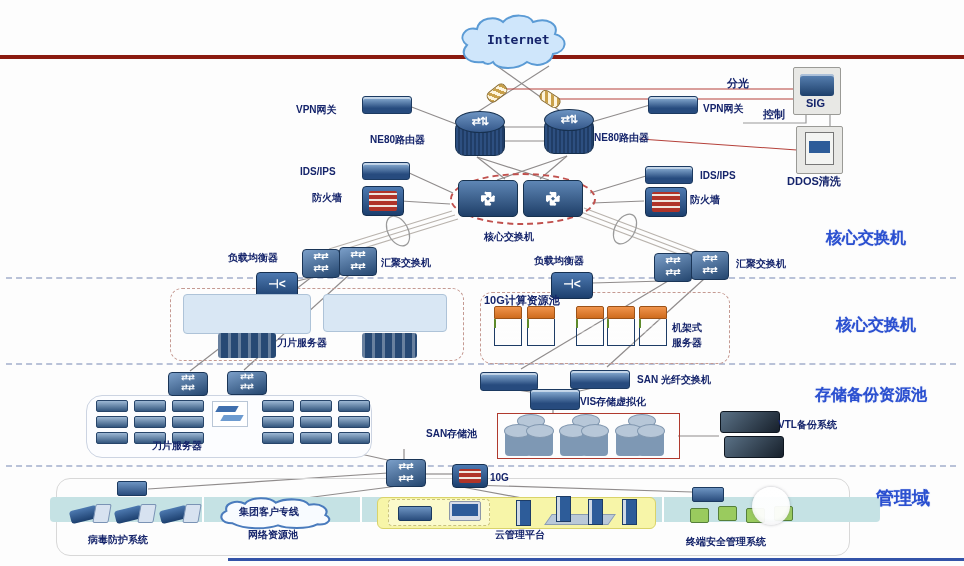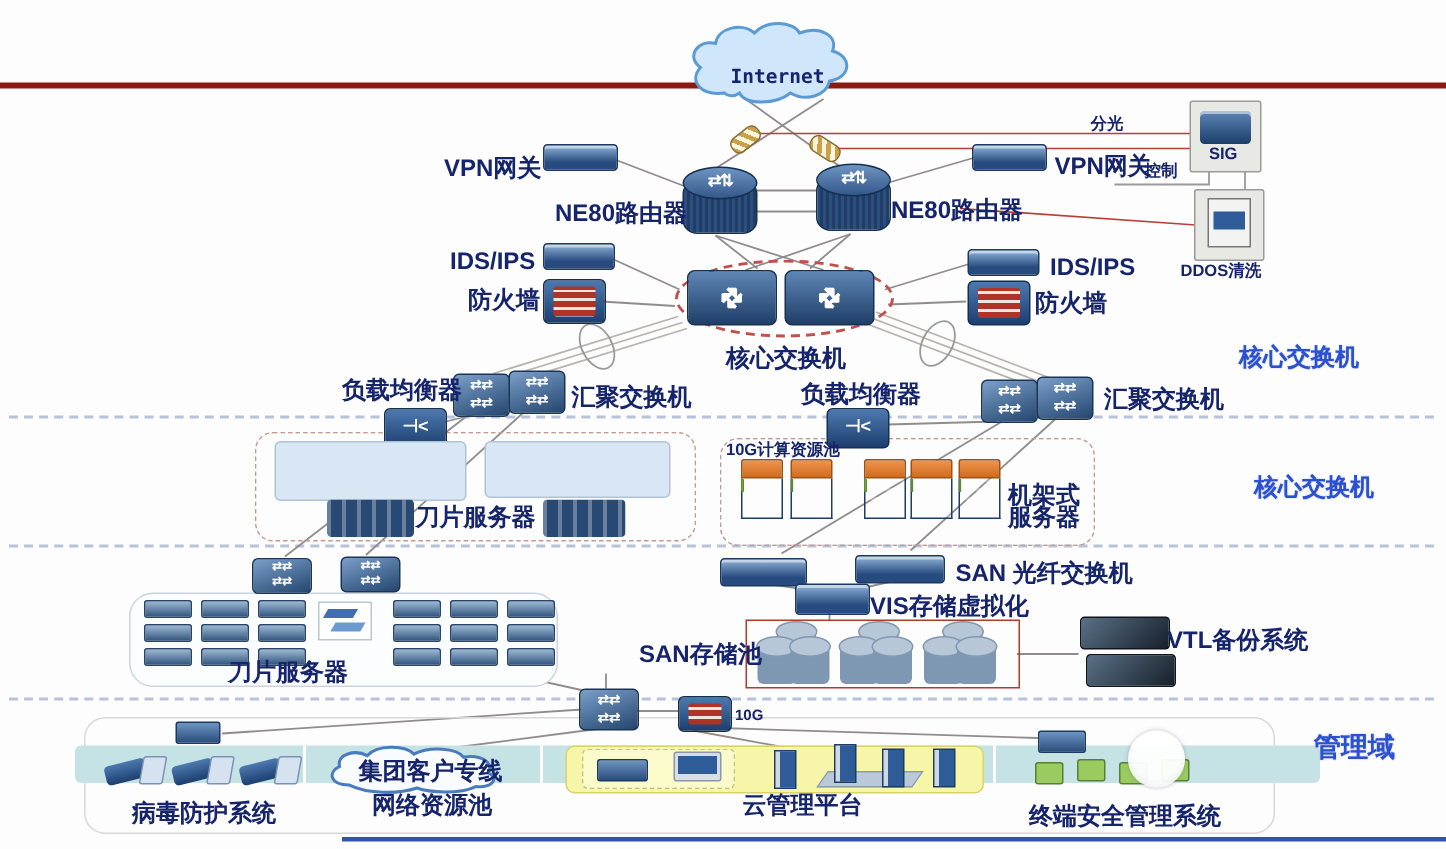--- a/index.html
+++ b/index.html
@@ -1,20 +1,20 @@
 <!DOCTYPE html>
 <html><head>
 <meta charset="utf-8">
 <style>
   html,body{margin:0;padding:0;background:#ffffff;}
   #stage{position:relative;width:964px;height:566px;background:#fdfdfd;overflow:hidden;
          font-family:"Liberation Sans",sans-serif;}
   
   .abs{position:absolute;}
-  .lbl{position:absolute;font-weight:bold;font-size:16px;color:#15246b;white-space:nowrap;z-index:5;line-height:1.1;}
+  .lbl{position:absolute;font-weight:bold;font-size:10px;color:#15246b;white-space:nowrap;z-index:5;line-height:1.1;}
   .lbl.small{font-size:10px;}
   .lbl.s11{font-size:11px;}
   .sec{position:absolute;font-weight:bold;font-size:16px;color:#2b50d0;z-index:5;white-space:nowrap;
        text-shadow:0 0 1px rgba(43,80,208,.55);}
   svg.wires{position:absolute;left:0;top:0;z-index:1;}
   
   .topline{position:absolute;left:0;top:55px;width:964px;height:4px;background:#8b1a10;z-index:2;}
   .bottomline{position:absolute;left:228px;top:558px;width:736px;height:3px;background:#3353a8;z-index:2;}
   .hdash{position:absolute;left:6px;width:950px;border-top:2px dashed #b9c2d8;z-index:1;}
   
@@ -79,21 +79,21 @@
   .mini-tower{position:absolute;width:13px;height:24px;background:linear-gradient(90deg,#cfd9e6 0 3px,#2d5c99 3px);
           border:1px solid #1d3c66;z-index:4;}
   .platform{position:absolute;background:#bac9d9;border:1px solid #8b9cb0;transform:skewX(-35deg);z-index:3;}
   .smallbox{position:absolute;background:linear-gradient(#6d94c2,#2a4d7d);border:1px solid #1b3a60;border-radius:2px;z-index:3;}
   .watermark{position:absolute;z-index:8;font-weight:bold;color:rgba(252,252,254,.92);
           text-shadow:1px 1px 2px rgba(110,110,120,.55), -1px -1px 1px rgba(150,150,160,.25);
           font-size:35px;letter-spacing:2px;white-space:nowrap;}
   .wm-circle{position:absolute;z-index:7;width:38px;height:38px;border-radius:50%;
           background:radial-gradient(circle at 50% 42%,rgba(255,255,255,.95) 55%,rgba(230,230,235,.9));
           box-shadow:0 0 3px rgba(120,120,130,.5);}
-  .cloudtxt{font-family:"DejaVu Sans Mono",monospace;margin-top:12px;}
+  .cloudtxt{font-family:"DejaVu Sans Mono",monospace;}
 </style>
 </head>
 <body>
 
 <div id="stage">
 
   <div class="topline"></div>
   <div class="bottomline"></div>
   <div class="hdash" style="top:277px;"></div>
   <div class="hdash" style="top:363px;"></div>
@@ -380,17 +380,18 @@
 
   <div class="smallbox" style="left:692px;top:487px;width:30px;height:13px;"></div>
   <div class="term-ic" style="left:690px;top:508px;"></div>
   <div class="term-ic" style="left:718px;top:506px;"></div>
   <div class="term-ic" style="left:746px;top:508px;"></div>
   <div class="term-ic" style="left:774px;top:506px;"></div>
   <div class="lbl" style="left:686px;top:536px;">终端安全管理系统</div>
 
   <div class="sec" style="left:826px;top:228px;">核心交换机</div>
   <div class="sec" style="left:836px;top:315px;">核心交换机</div>
+  <div class="sec" style="left:815px;top:385px;">存储备份资源池</div>
   <div class="sec" style="left:876px;top:486px;font-size:18px;">管理域</div>
 
   <div class="wm-circle" style="left:752px;top:487px;"></div>
 
 </div>
 
 </body></html>

